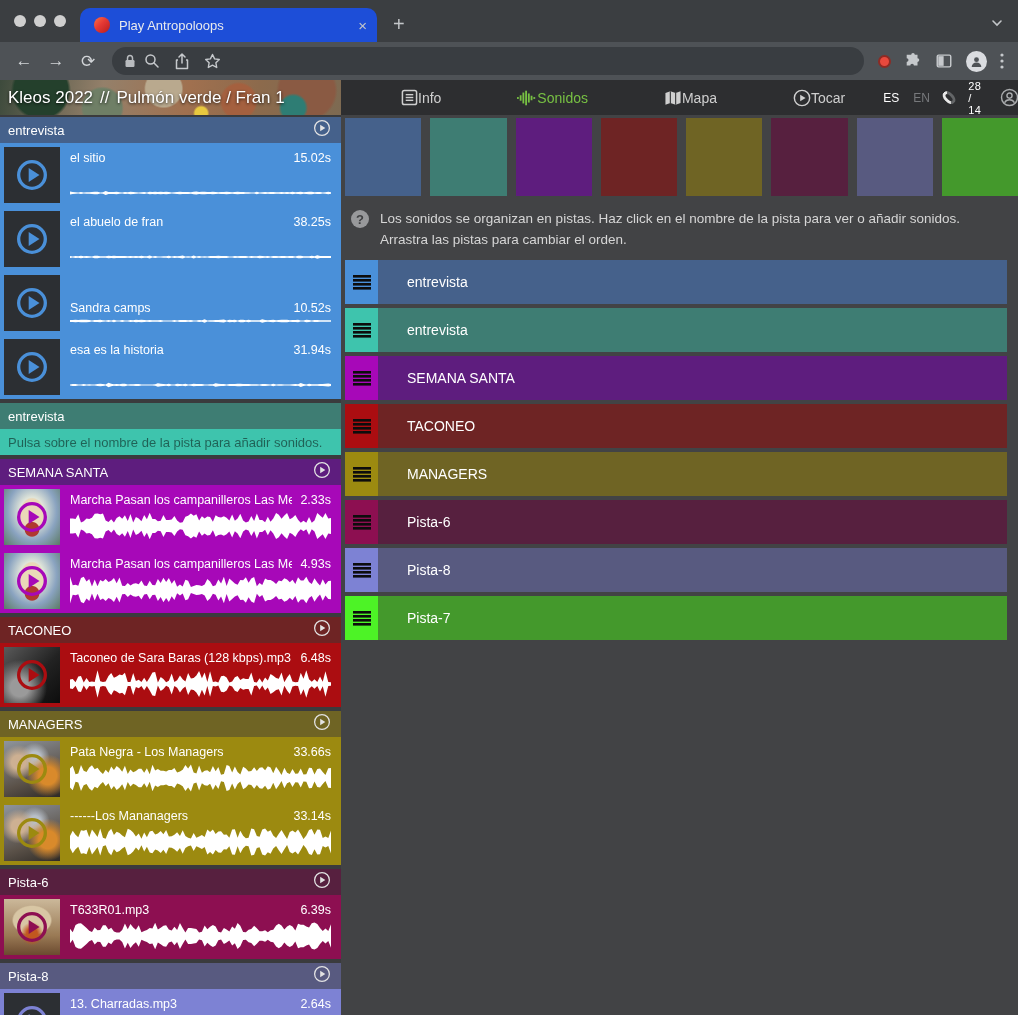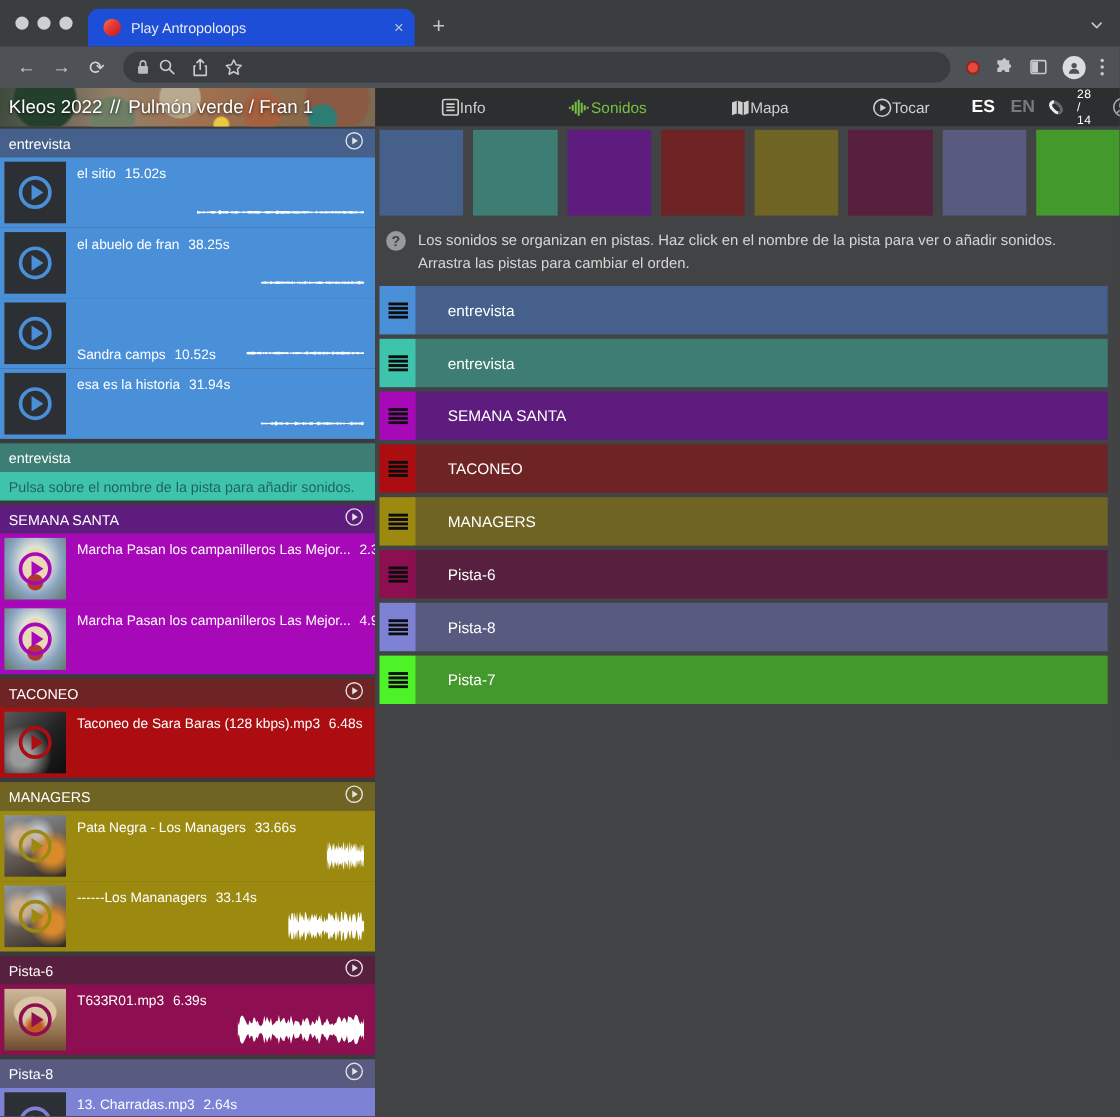--- a/index.html
+++ b/index.html
@@ -40,21 +40,21 @@
       radial-gradient(circle at 70% 60%, #a4603f 0 7%, transparent 8%),
       radial-gradient(circle at 90% 30%, #8a5a43 0 9%, transparent 10%),
       linear-gradient(100deg, #3d4a3c 0%, #94806a 30%, #a0704f 55%, #8c6a4c 75%, #7d6a52 100%);
   }
   .breadcrumb .txt { color:#fff; font-size:17px; text-shadow:0 1px 3px rgba(0,0,0,.8); white-space:nowrap; }
   .breadcrumb .sep { margin:0 7px; color:#fff; }
   .appnav { flex:1; display:flex; align-items:center; padding:0 10px 0 22px; gap:38px; }
   .nav-item { display:flex; align-items:center; gap:0; color:#cfcfcf; font-size:14px;padding-left:38px; }
   .nav-item.active { color:#77c043; }
   .hdr-right { margin-left:auto; display:flex; align-items:center; gap:14px; }
-  .lang { font-size:16px; color:#fff; font-weight:bold; }
+  .lang { font-size:12px; color:#fff; font-weight:normal; }
   .lang.dim { color:#77797c; }
   .spinner { width:15px; height:15px; border-radius:50%; border:3px solid #636567; border-left-color:#e8e8e8; border-top-color:#e8e8e8; transform:rotate(-45deg); }
   .counter { font-size:11px; color:#fff; letter-spacing:.5px; }
 
   
   .content { display:flex; height:900px; }
 
   
   .sidebar { width:341px; flex:none; background:#3a3b3d; overflow:hidden; padding-top:2px; }
   .section { margin-bottom:4px; }
@@ -74,21 +74,21 @@
       linear-gradient(135deg, #5a5a5a 0%, #222 55%, #0d0d0d 100%); }
   .thumb-band { background:
       radial-gradient(circle at 78% 62%, #d98a2b 0 16%, transparent 38%),
       radial-gradient(circle at 26% 38%, #cdb092 0 13%, transparent 32%),
       radial-gradient(circle at 55% 30%, #b8bfc8 0 12%, transparent 30%),
       linear-gradient(160deg, #8f959d 0%, #5a5148 65%, #2e2a26 100%); }
   .thumb-arch { background:
       radial-gradient(circle at 50% 62%, #c2571f 0 12%, transparent 26%),
       radial-gradient(ellipse 60% 45% at 50% 38%, #d8c6a4 0 55%, transparent 60%),
       linear-gradient(180deg, #cbb89a 0%, #9a7a55 65%, #6b4a2f 100%); }
-  .clip-body { flex:1; min-width:0; padding:4px 6px 2px 10px; display:flex; flex-direction:row;gap:28px; }
+  .clip-body { flex:1; min-width:0; padding:4px 6px 2px 10px; display:flex; flex-direction:column; }
   .clip-row { display:flex; align-items:baseline; gap:8px; }
   .clip-title { color:#fff; font-size:12.5px; flex:1; white-space:nowrap; overflow:hidden; }
   .clip-dur { color:#fff; font-size:12.5px; flex:none; }
   .wave { width:100%; margin-top:auto; margin-bottom:2px; display:block; }
 
   
   .main { flex:1; min-width:0; background:#424345; overflow:hidden; }
   .swatches { display:flex; gap:9px; margin:3px 0 0 4px; height:78px; }
   .swatch { flex:1; }
   .help { display:flex; gap:11px; margin:13px 14px 0 10px; }

